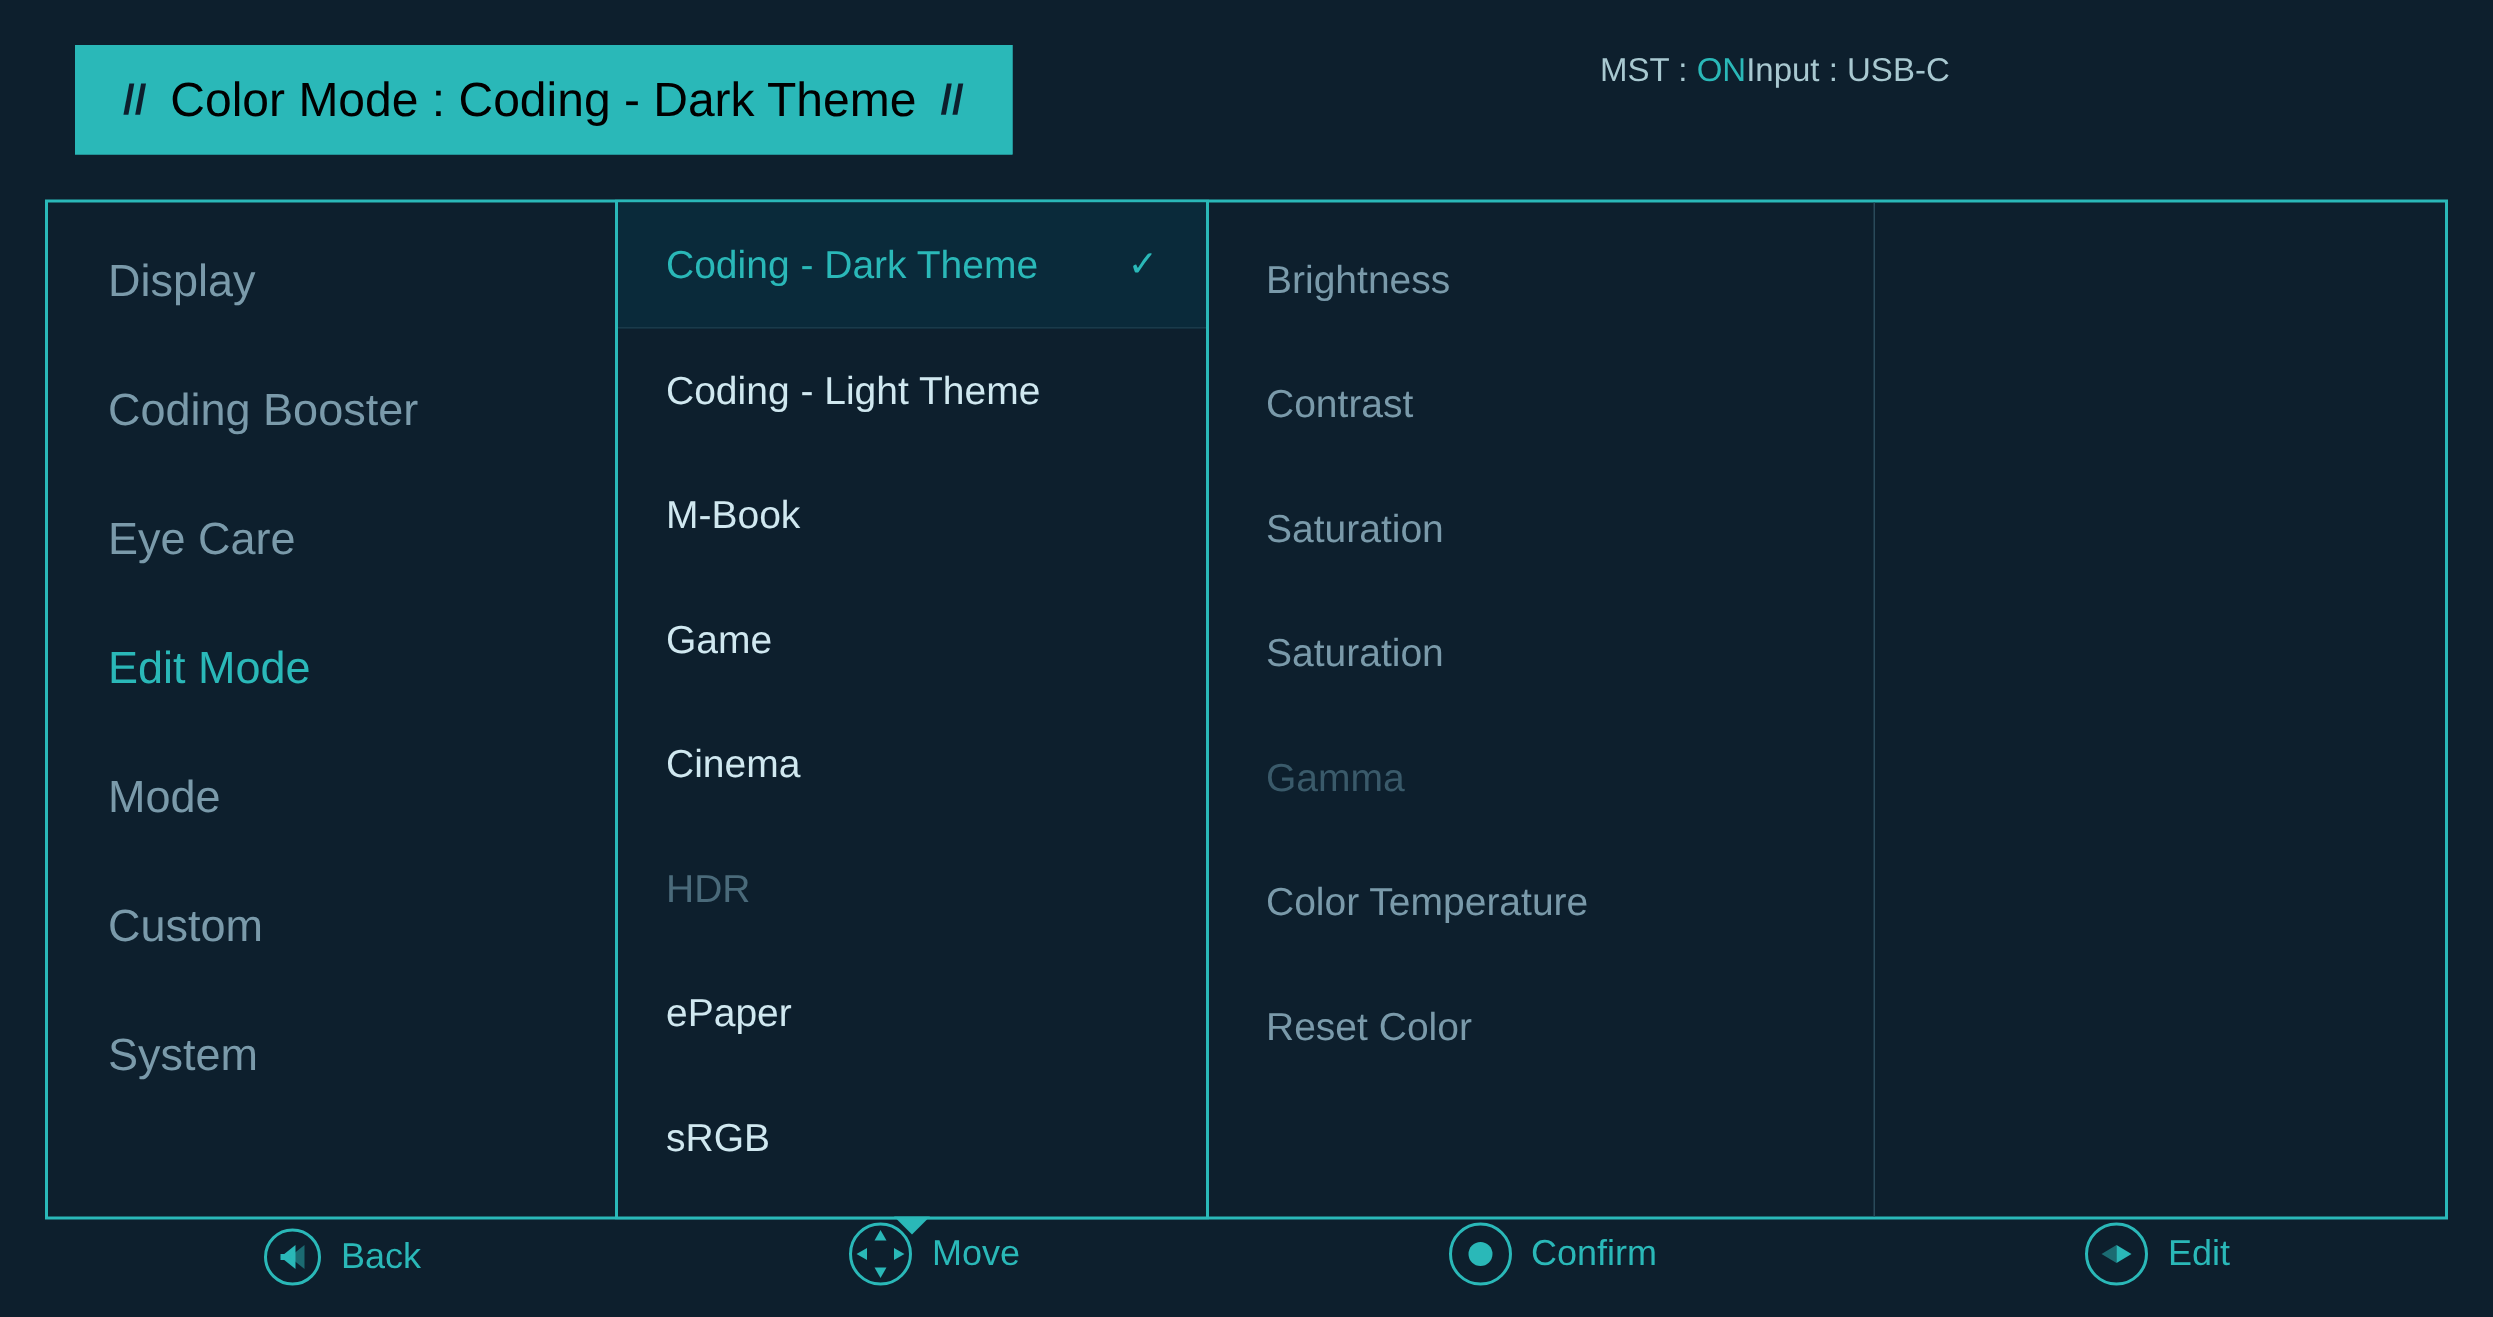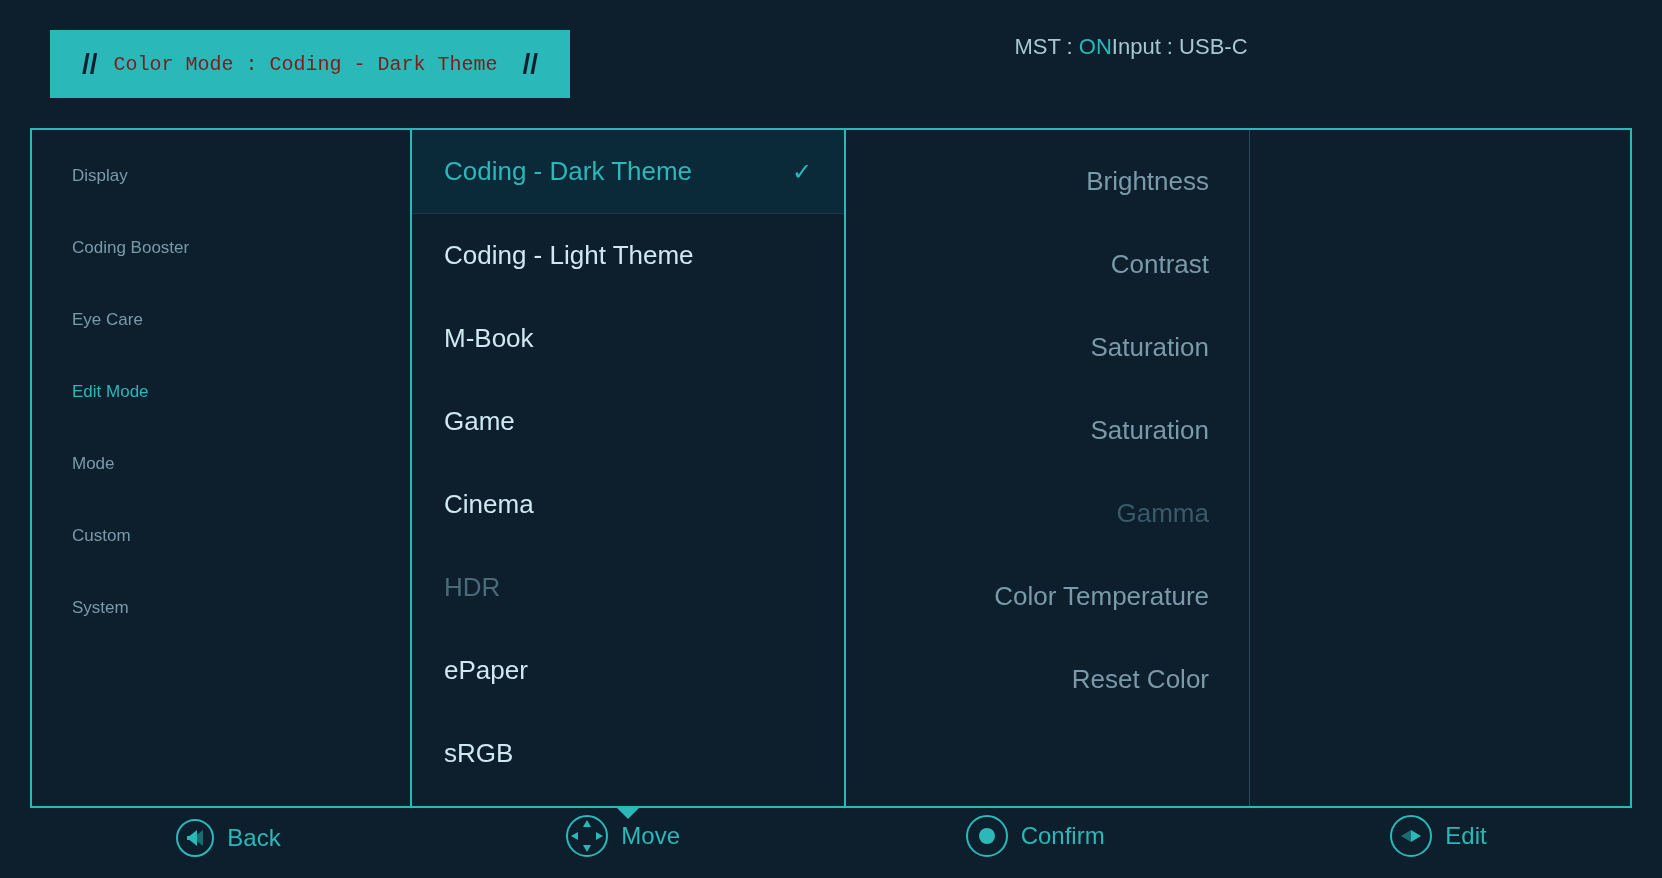--- a/index.html
+++ b/index.html
@@ -31,25 +31,24 @@
       min-width: 520px;
     }
 
     .badge-icon {
       color: #0d1f2d;
       font-size: 28px;
       font-weight: bold;
     }
 
     .badge-title {
-      color: #7f1d1d;
-      font-size: 20px;
+      color: #000000;
+      font-size: 32px;
       font-weight: 500;
       flex: 1;
-      font-family: Liberation Mono, monospace;
     }
 
     .header-info {
       flex: 1;
       padding-left: 80px;
       padding-top: 4px;
     }
 
     .header-info-row {
       display: flex;
@@ -77,32 +76,32 @@
     
     .nav-panel {
       width: 380px;
       border-right: 1px solid #2a4a5a;
       padding: 10px 0;
       flex-shrink: 0;
     }
 
     .nav-item {
       padding: 26px 40px;
-      font-size: 17px;
+      font-size: 30px;
       color: #7a9aaa;
       cursor: pointer;
     }
 
     .nav-item.active {
       color: #2ab8b8;
     }
 
     
     .dropdown-panel {
-      width: 436px;
+      width: 396px;
       border-right: 1px solid #2a4a5a;
       border: 2px solid #2ab8b8;
       margin: -2px;
       flex-shrink: 0;
       z-index: 10;
       background-color: #0d1f2d;
     }
 
     .dropdown-item {
       padding: 26px 32px;
@@ -134,21 +133,20 @@
       padding: 8px;
       color: #2ab8b8;
       font-size: 20px;
     }
 
     
     .settings-panel {
       flex: 1;
       border-right: 1px solid #2a4a5a;
       padding: 10px 0;
-      text-align: right;
     }
 
     .settings-item {
       padding: 26px 40px;
       font-size: 26px;
       color: #7a9aaa;
       cursor: pointer;
     }
 
     .settings-item.dimmed {

